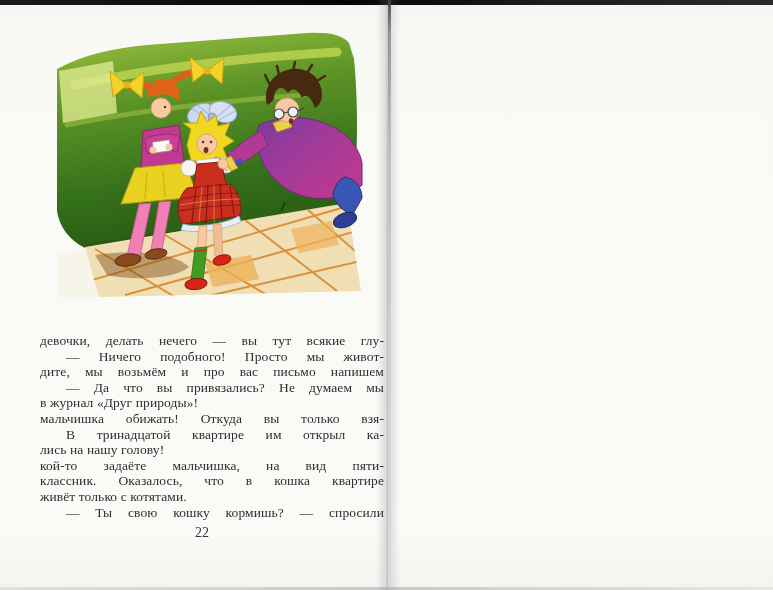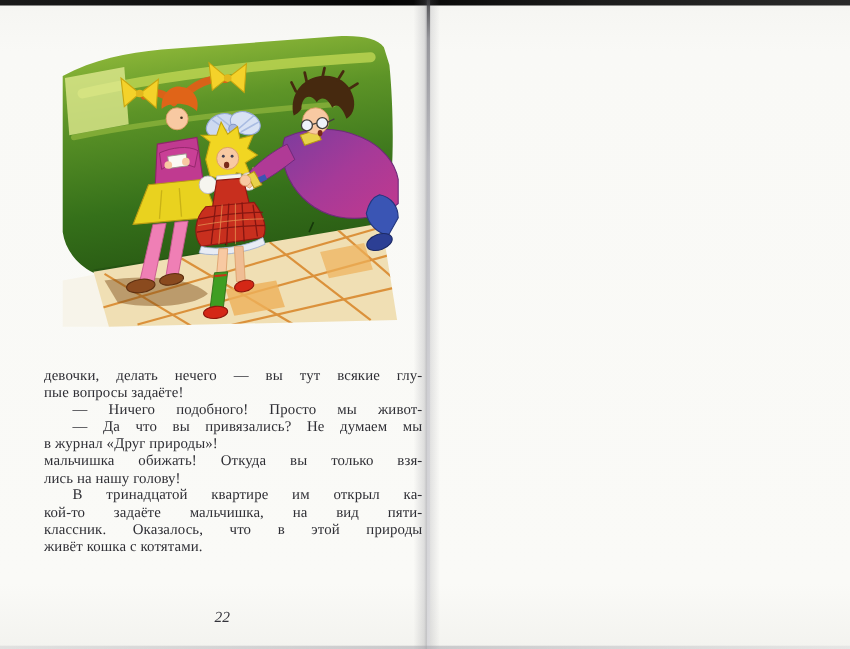--- a/index.html
+++ b/index.html
@@ -46,21 +46,21 @@
   .text-left  { left:40px;  top:305px; width:344px; line-height:15.6px;margin-top:28px; }
 
   .line { text-align:justify; text-align-last:justify; white-space:normal; }
   .line.last { text-align-last:left; }
   .line.indent { text-indent:26px; }
 
   .page-number {
     position:absolute;
     font-size:14px; color:#33333a; text-align:center;
   }
-  .pagenum-left  { left:30px;  top:554px; width:344px;font-style:italic; }
+  .pagenum-left  { left:30px;  top:525px; width:344px; }
 </style>
 </head>
 <body>
 
 <div class="spread">
 
   <div class="top-edge"></div>
   <div class="gutter"></div>
   <div class="gutter-core"></div>
 
@@ -199,30 +199,31 @@
             <path d="M229,86 L233,85 M243,84 L249,81" stroke="#44403c" stroke-width="1.2" fill="none"></path>
           </g>
           <path d="M290,150 C301,152 307,161 307,171 L298,187 C288,185 280,177 278,167 C280,158 284,152 290,150 Z" fill="#3a55b4" stroke="#22367e"></path>
           <ellipse cx="290" cy="193" rx="12" ry="7" fill="#2c3f94" stroke="#1c2a66" transform="rotate(-20 290 193)"></ellipse>
         </g>
       </svg>
     </div>
 
     <div class="text-block text-left">
         <div class="line">девочки, делать нечего — вы тут всякие глу-</div>
-        <div class="line last">пые вопросы задаёте!</div>
         <div class="line indent">— Ничего подобного! Просто мы живот-</div>
+        <div class="line">дите, мы возьмём и про вас письмо напишем</div>
         <div class="line indent">— Да что вы привязались? Не думаем мы</div>
         <div class="line last">в журнал «Друг природы»!</div>
         <div class="line">мальчишка обижать! Откуда вы только взя-</div>
+        <div class="line indent">В тринадцатой квартире им открыл ка-</div>
         <div class="line last">лись на нашу голову!</div>
-        <div class="line indent">В тринадцатой квартире им открыл ка-</div>
         <div class="line">кой-то задаёте мальчишка, на вид пяти-</div>
-        <div class="line">классник. Оказалось, что в этой природы</div>
-        <div class="line last">живёт кошка с котятами.</div>
+        <div class="line">классник. Оказалось, что в кошка квартире</div>
+        <div class="line last">живёт только с котятами.</div>
+        <div class="line indent">— Ты свою кошку кормишь? — спросили</div>
       </div>
 
     <div class="page-number pagenum-left">22</div>
   </div>
 
   <div class="page right">
 
     
 
     

